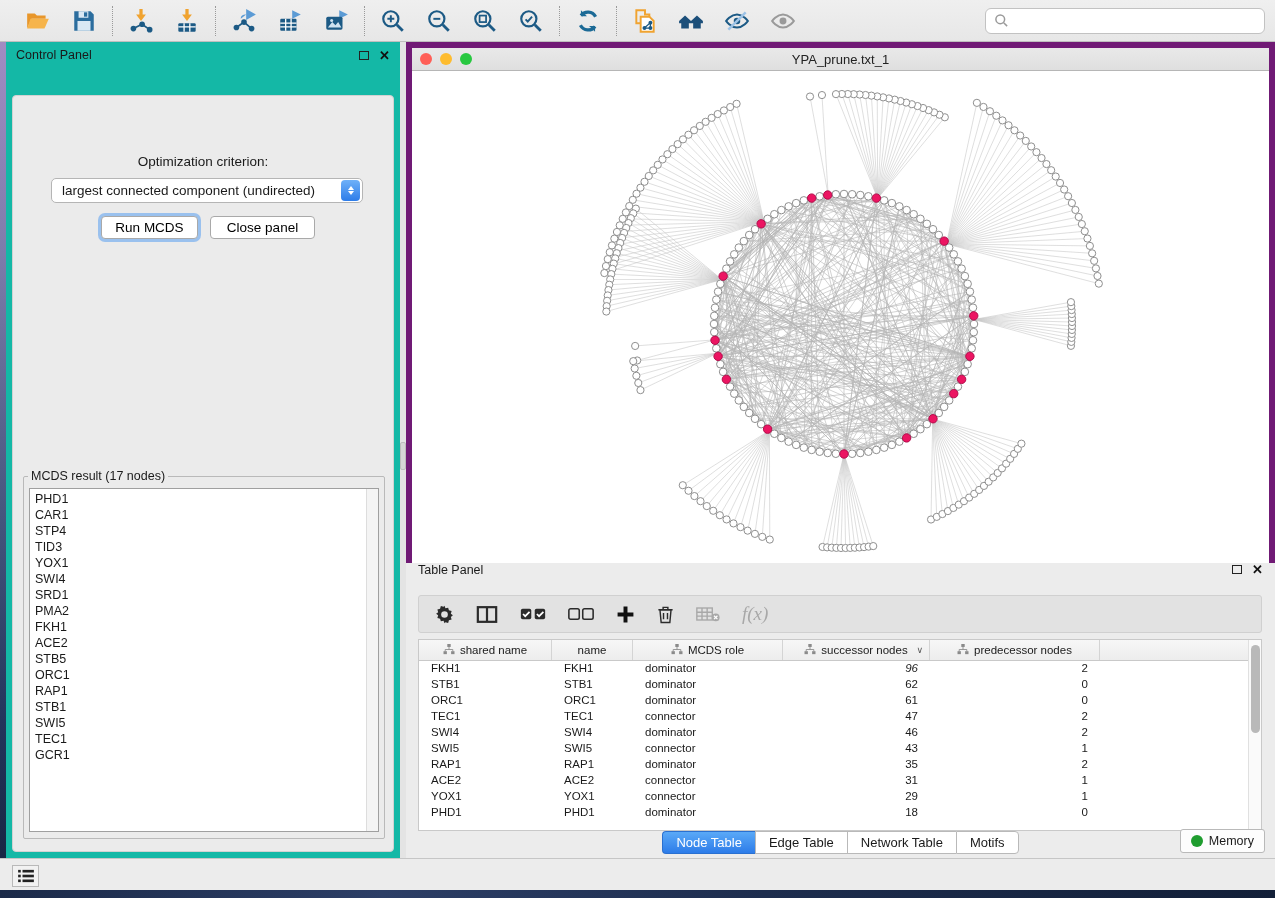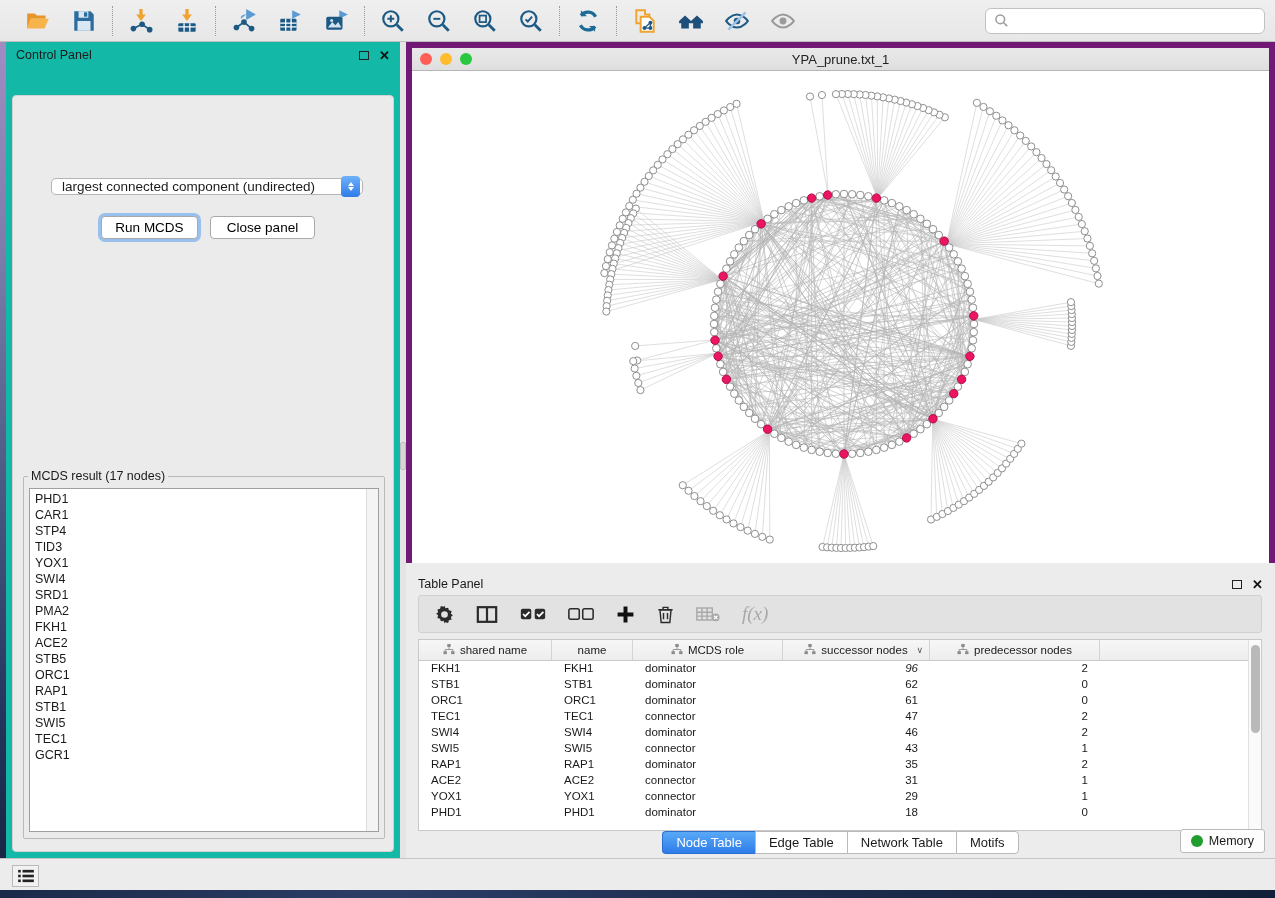--- a/index.html
+++ b/index.html
@@ -34,21 +34,21 @@
   .close-glyph { font-size:13px; font-weight:bold; color:#111; line-height:1; }
   #cp-tabs { position:absolute; left:0; top:32px; width:100%; display:flex; justify-content:center; z-index:2; }
   .tab-btn { font-size:13px; padding:3px 13px; background:#fff; border:1px solid #b9b9b9;
     border-right:none; cursor:pointer; }
   .tab-btn:first-child { border-radius:4px 0 0 4px; }
   .tab-btn:last-child { border-radius:0 4px 4px 0; border-right:1px solid #b9b9b9; }
   .tab-btn.sel { background:linear-gradient(#5aa9f7,#2d7ce9); border-color:#2a70d0; color:#fff; }
   #cp-card { position:absolute; left:6px; top:53px; width:382px; height:757px;
     background:#ebebeb; border:1px solid #d2d2d2; border-radius:4px; }
   #criterion-label { position:absolute; left:0; top:58px; width:100%; text-align:center; font-size:13.5px; }
-  #criterion-select { position:absolute; left:38px; top:82px; width:312px; height:17px; background:#fff;
+  #criterion-select { position:absolute; left:38px; top:82px; width:312px; height:25px; background:#fff;
     border:1px solid #b5b5b5; border-radius:5px; display:flex; align-items:center; cursor:pointer;gap:12px; }
   #criterion-select .sel-text { flex:1; font-size:13.5px; padding:0 10px; white-space:nowrap; }
   #criterion-select .stepper { width:19px; height:21px; margin-right:2px; border-radius:4px;
     background:linear-gradient(#6fb1f8,#2d7ce9); display:flex; flex-direction:column;
     align-items:center; justify-content:center; gap:1px; }
   .chev { width:0; height:0; border-left:3.5px solid transparent; border-right:3.5px solid transparent; }
   .chev.up { border-bottom:4px solid #fff; }
   .chev.down { border-top:4px solid #fff; }
   .cp-btn { position:absolute; top:120px; height:23px; background:#fff; border:1px solid #a9a9a9;
     border-radius:4px; font-size:13.5px; font-family:inherit; cursor:pointer; }
@@ -74,21 +74,21 @@
     display:flex; align-items:center; padding:0 8px; position:relative; }
   .traffic { width:12px; height:12px; border-radius:50%; margin-right:8px; cursor:pointer; }
   #nw-title { position:absolute; left:0; width:100%; text-align:center; font-size:13px; color:#222; }
   #nw-canvas { position:relative; width:100%; height:496px; background:#fff; }
   #graph-svg { display:block; }
   #splitter-h-handle { position:absolute; left:430px; bottom:-4px; width:16px; height:8px;
     background:#d6d6d6; border:1px solid #bdbdbd; border-radius:2px; }
 
   
   #table-panel { left:406px; top:563px; width:869px; height:295px; background:#ececec; }
-  #tp-header { height:28px; display:flex; align-items:flex-end; padding:0 12px; }
+  #tp-header { height:28px; display:flex; align-items:flex-start; padding:0 12px; }
   #tp-title { font-size:12.5px; }
   #tp-toolbar { position:absolute; left:12px; top:32px; right:13px; height:38px; background:#e2e2e2;
     border:1px solid #d0d0d0; border-radius:3px; display:flex; align-items:center; gap:22px; padding:0 16px; }
   .tpt-icon { display:flex; align-items:center; justify-content:center; cursor:pointer; color:#2b2b2b; }
   .tpt-icon.disabled { color:#a8a8a8; cursor:default; }
   #fx-icon { font-family:"Liberation Serif", serif; font-style:italic; font-size:19px; color:#a8a8a8; }
   #tp-table { position:absolute; left:12px; top:76px; right:13px; height:192px; background:#fff;
     border:1px solid #c9c9c9; overflow:hidden; }
   #tp-grid { position:absolute; left:0; top:0; right:13px; bottom:0; }
   .th-row { display:flex; height:21px; background:linear-gradient(#f7f7f7,#ededed);
@@ -277,20 +277,21 @@
 
 <div id="control-panel" class="abs">
   <div id="cp-header">
     <span id="cp-title">Control Panel</span>
     <span class="win-ctrls">
       <span class="float-glyph"></span>
       <span class="close-glyph">✕</span>
     </span>
   </div>
   <div id="cp-card">
+    <div id="criterion-label">Optimization criterion:</div>
     <div id="criterion-select">
       <span class="sel-text">largest connected component (undirected)</span>
       <span class="stepper">
           <span class="chev up"></span>
           <span class="chev down"></span>
         </span>
     </div>
     <button class="cp-btn" id="run-btn">Run MCDS</button>
     <button class="cp-btn" id="closepanel-btn">Close panel</button>
     <fieldset id="mcds-fieldset">

